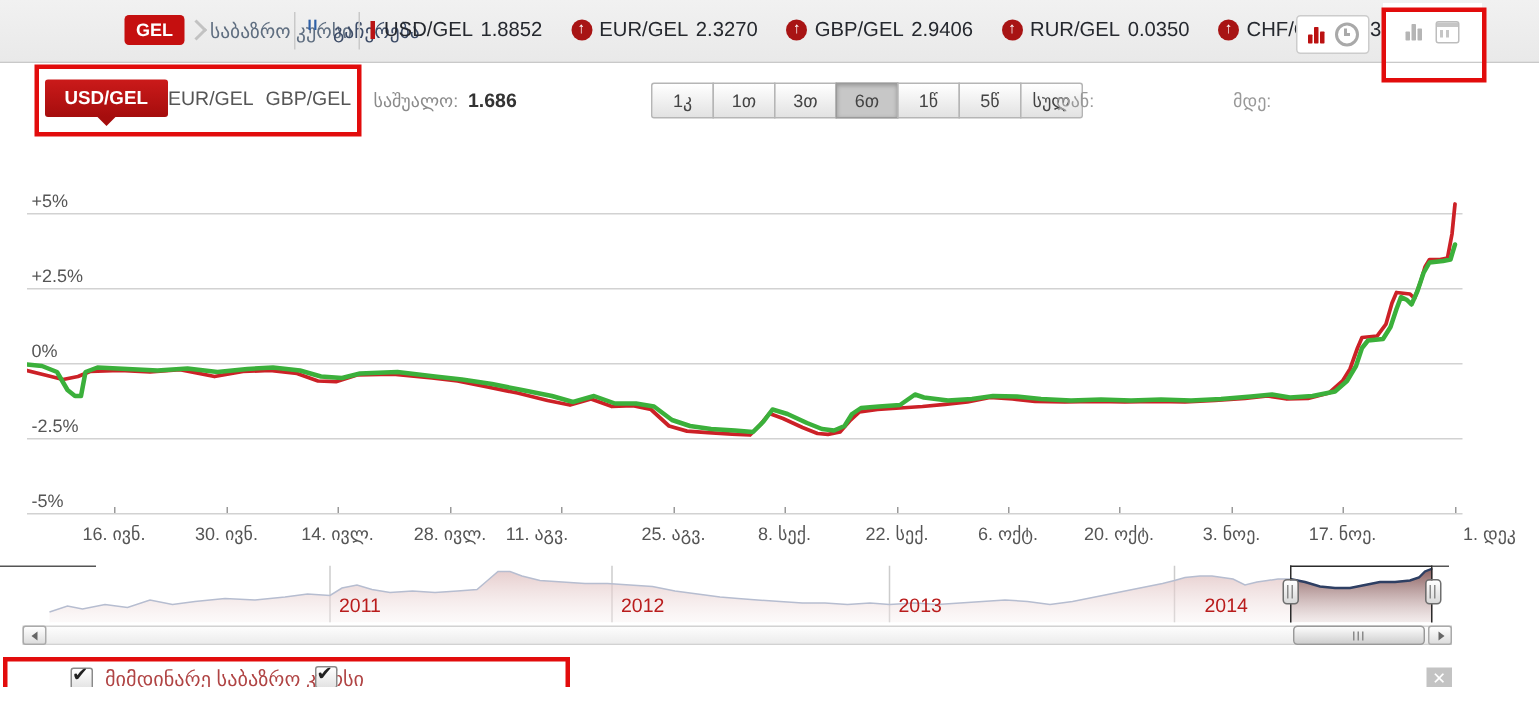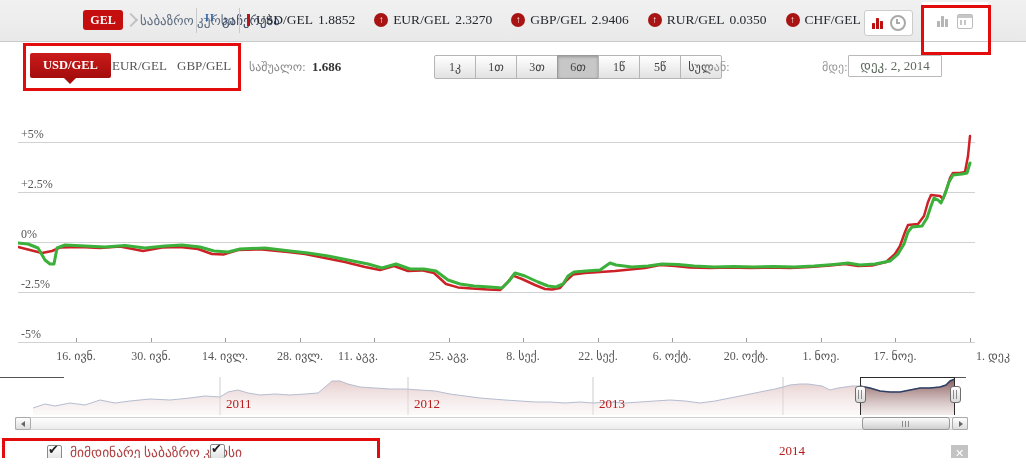--- a/index.html
+++ b/index.html
@@ -1,17 +1,17 @@
 <!DOCTYPE html>
 <html><head>
 <meta charset="utf-8">
 <style>
   html,body{margin:0;padding:0;background:#fff;}
   .screen{position:relative;width:1026px;height:458px;background:#fff;overflow:hidden;
-          font-family:Liberation Serif, serif;color:#333;}
+          font-family:Liberation Sans, sans-serif;color:#333;}
   
   .topbar{position:absolute;left:0;top:0;width:1026px;height:41px;
           background:linear-gradient(#f1f1f1,#e9e9e9);border-bottom:1px solid #c9c9c9;}
   .gel-badge{position:absolute;left:83px;top:10px;width:40px;height:20px;background:#c50f0f;
              color:#fff;font-weight:bold;font-size:12px;text-align:center;line-height:20px;border-radius:3px;}
   .gel-chevron{position:absolute;left:126px;top:15px;width:8px;height:8px;border-top:2px solid #c2c2c2;
                border-right:2px solid #c2c2c2;transform:rotate(45deg);}
   .topbar-caption{position:absolute;left:140px;top:13px;font-size:13px;color:#5f6e80;}
   .vsep{position:absolute;top:8px;width:1px;height:25px;background:#c9c9c9;}
   .pause-ico{position:absolute;left:205px;top:12px;color:#2d5fa6;font-weight:bold;font-size:10px;letter-spacing:1px;}
@@ -167,21 +167,20 @@
       <div class="rbtn">1თ</div>
       <div class="rbtn">3თ</div>
       <div class="rbtn active">6თ</div>
       <div class="rbtn">1წ</div>
       <div class="rbtn">5წ</div>
       <div class="rbtn">სულ</div>
     </div>
 
     <span class="date-label" style="left:704px;">დან:</span>
     <span class="date-label" style="left:822px;">მდე:</span>
-    <div class="date-input" style="left:848px;width:92px;">დეკ. 2, 2014</div>
   </div>
 
   <div class="gridline" style="top:142px;"></div>
   <div class="gridline" style="top:192px;"></div>
   <div class="gridline" style="top:242px;"></div>
   <div class="gridline" style="top:292px;"></div>
   <div class="gridline" style="top:342px;"></div>
 
   <span class="ylab" style="top:127px;">+5%</span>
   <span class="ylab" style="top:177px;">+2.5%</span>
@@ -206,21 +205,21 @@
   <span class="xlab" style="left:76px;text-align:center;">16. ივნ.</span>
   <span class="xlab" style="left:151px;">30. ივნ.</span>
   <span class="xlab" style="left:225px;">14. ივლ.</span>
   <span class="xlab" style="left:300px;">28. ივლ.</span>
   <span class="xlab" style="left:358px;">11. აგვ.</span>
   <span class="xlab" style="left:449px;">25. აგვ.</span>
   <span class="xlab" style="left:523px;">8. სექ.</span>
   <span class="xlab" style="left:598px;">22. სექ.</span>
   <span class="xlab" style="left:672px;">6. ოქტ.</span>
   <span class="xlab" style="left:746px;">20. ოქტ.</span>
-  <span class="xlab" style="left:821px;">1. ნოე.</span>
+  <span class="xlab" style="left:821px;">3. ნოე.</span>
   <span class="xlab" style="left:895px;">17. ნოე.</span>
   <span class="xlab" style="left:993px;">1. დეკ</span>
 
   <svg id="chart-svg" width="957" height="250" viewBox="0 0 957 250">
       <polyline points="0.0,152.0 12.0,155.0 24.0,158.0 34.0,156.0 42.0,152.6 62.0,152.0 82.0,153.0 102.0,151.4 125.0,156.0 144.0,152.6 162.0,152.0 180.0,154.0 194.0,159.0 206.0,159.4 220.0,155.0 244.0,154.4 270.0,157.0 287.0,159.0 307.0,163.0 327.0,167.0 347.0,172.0 362.0,175.0 376.0,171.0 390.0,176.0 404.0,175.4 416.0,178.0 428.0,189.0 440.0,192.4 454.0,193.4 470.0,194.4 482.0,195.0 489.0,188.0 495.0,180.6 504.0,184.0 517.0,190.0 527.0,194.0 534.0,194.6 542.0,193.0 549.0,185.0 555.0,179.6 567.0,178.0 582.0,177.0 597.0,176.0 612.0,174.6 627.0,173.0 642.0,170.0 657.0,171.0 672.0,172.6 692.0,173.0 712.0,172.6 732.0,173.0 752.0,172.6 772.0,173.0 792.0,172.0 812.0,170.6 827.0,169.0 840.0,171.0 854.0,170.6 868.0,167.0 877.0,159.0 882.0,151.0 887.0,137.0 890.0,130.0 900.0,129.0 906.0,121.0 910.0,107.0 913.0,100.0 922.0,101.0 925.0,104.0 929.0,93.0 932.0,83.0 935.0,78.0 942.0,78.0 947.0,77.0 950.0,61.0 952.0,41.0" fill="none" stroke="#cc2127" stroke-width="2.5" stroke-linejoin="round" stroke-linecap="round"></polyline>
       <polyline points="0.0,148.0 10.0,149.0 20.0,153.0 27.0,165.0 32.0,169.0 36.0,169.0 39.0,153.0 47.0,150.0 67.0,151.0 87.0,152.0 107.0,150.6 127.0,153.0 147.0,151.0 164.0,150.0 182.0,152.0 196.0,156.0 210.0,157.0 222.0,154.0 247.0,153.0 272.0,156.0 290.0,158.0 310.0,161.0 330.0,165.0 350.0,169.0 364.0,173.0 378.0,169.0 392.0,174.0 406.0,174.0 418.0,176.0 430.0,185.0 442.0,189.0 456.0,191.0 472.0,192.0 484.0,193.0 491.0,186.0 497.0,178.0 507.0,181.0 520.0,187.0 530.0,191.0 538.0,192.0 545.0,189.0 550.0,181.0 556.0,177.0 568.0,176.0 582.0,175.0 592.0,168.0 598.0,170.0 614.0,172.0 630.0,171.0 644.0,169.0 660.0,169.4 676.0,171.0 696.0,172.0 716.0,171.4 736.0,172.0 756.0,171.4 776.0,172.0 796.0,171.0 816.0,169.4 830.0,168.0 842.0,170.0 857.0,169.0 872.0,166.0 880.0,159.0 886.0,149.0 890.0,137.0 894.0,132.0 904.0,131.0 909.0,123.0 913.0,111.0 916.0,103.0 920.0,105.0 923.0,108.0 927.0,99.0 931.0,87.0 935.0,80.0 944.0,79.0 949.0,78.0 952.0,68.0" fill="none" stroke="#3bb03b" stroke-width="3" stroke-linejoin="round" stroke-linecap="round"></polyline>
     </svg>
 
   <svg id="nav-svg" width="966" height="38" viewBox="0 0 966 38">
     <defs>
@@ -248,21 +247,21 @@
       </g>
     <g id="nav-selected" clip-path="url(#selClip)">
         <polygon points="33,31 45,27 55,29 70,26 85,28 100,23 115,26 130,24 150,22 170,23 190,21 205,19 220,20 228,15 238,13 248,16 260,18 275,17 290,18 305,17 318,16 325,10 332,4 340,4 348,7 360,10 375,11 390,12 405,12 420,13 435,14 450,17 465,19 480,21 492,22 505,23 520,24 535,25 550,25 565,26 580,25 593,26 610,25 625,26 640,25 655,24 670,23 685,24 700,26 715,24 730,21 745,18 760,15 775,12 783,10 790,8 800,7 808,7 815,8 822,9 830,13 838,11 845,10 852,9 860,9 870,11 880,14 890,15 900,15 910,13 920,11 930,11 940,10 946,8 950,4 955,2 955,38 33,38" fill="url(#gDark)"></polygon>
         <polyline points="33,31 45,27 55,29 70,26 85,28 100,23 115,26 130,24 150,22 170,23 190,21 205,19 220,20 228,15 238,13 248,16 260,18 275,17 290,18 305,17 318,16 325,10 332,4 340,4 348,7 360,10 375,11 390,12 405,12 420,13 435,14 450,17 465,19 480,21 492,22 505,23 520,24 535,25 550,25 565,26 580,25 593,26 610,25 625,26 640,25 655,24 670,23 685,24 700,26 715,24 730,21 745,18 760,15 775,12 783,10 790,8 800,7 808,7 815,8 822,9 830,13 838,11 845,10 852,9 860,9 870,11 880,14 890,15 900,15 910,13 920,11 930,11 940,10 946,8 950,4 955,2" fill="none" stroke="#2e3f63" stroke-width="1.6"></polyline>
       </g>
   </svg>
   <div id="nav-year-labels">
       <span class="nav-year" style="left: 226px;">2011</span>
       <span class="nav-year" style="left: 414px;">2012</span>
       <span class="nav-year" style="left: 599px;">2013</span>
-      <span class="nav-year" style="left: 779px; margin-top: 47px;">2014</span>
+      <span class="nav-year" style="left: 803px;">2014</span>
     </div>
   <div class="nav-topline-l"></div>
   <div class="nav-topline-r" id="nav-topline-r" style="left: 955px; width: 11px;"></div>
   <div class="sel-frame" id="sel-frame" style="left: 860px; width: 95px;"></div>
   <div class="handle" id="handle-left" style="left: 855px;"></div>
   <div class="handle" id="handle-right" style="left: 950px;"></div>
 
   <div class="sb-track"></div>
   <div class="sb-btn" style="left:15px;">
       <span class="tri-l"></span>

